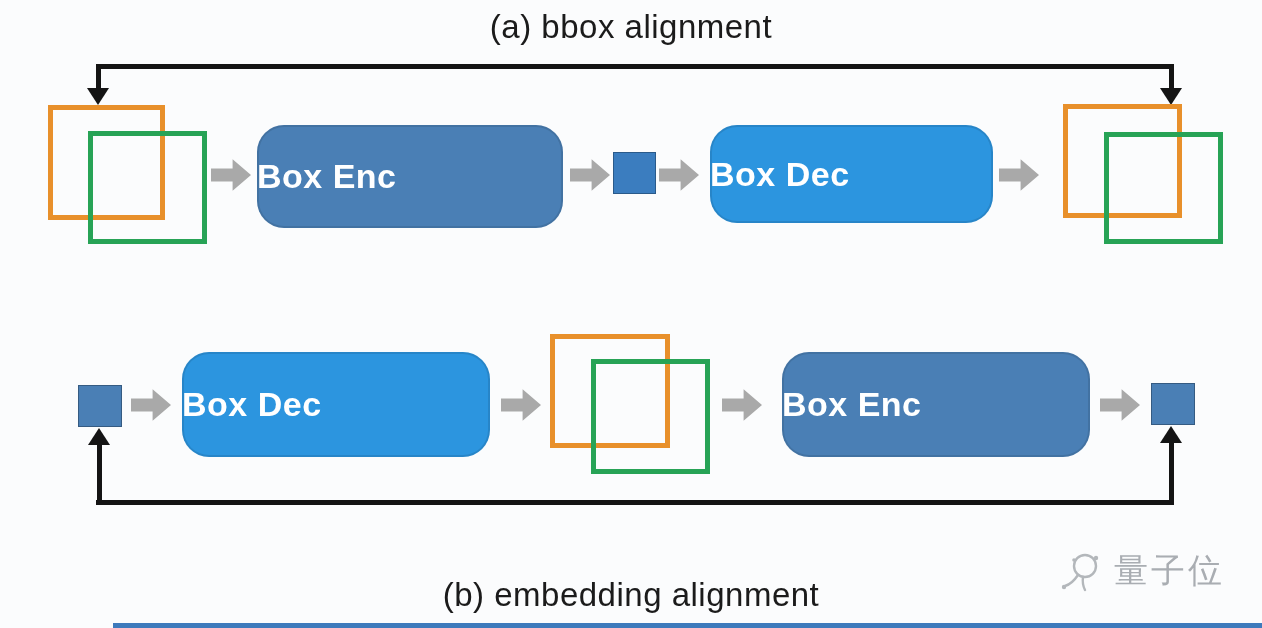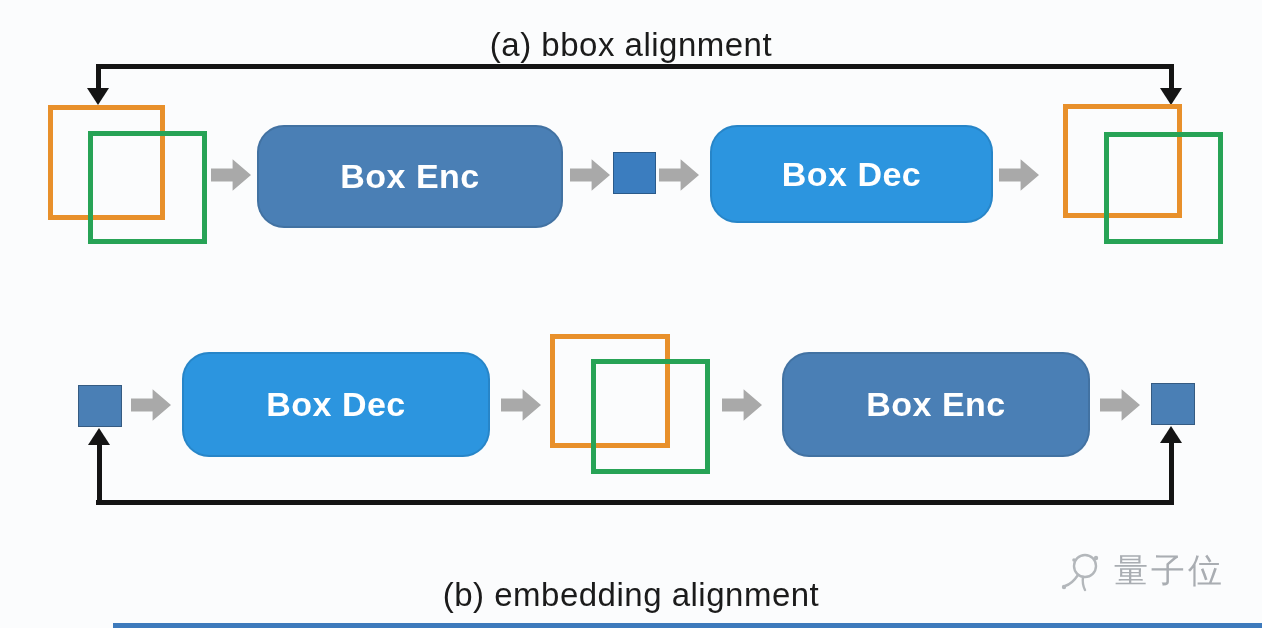--- a/index.html
+++ b/index.html
@@ -5,27 +5,27 @@
   html,body{margin:0;padding:0;background:#ffffff;}
   #stage{
     position:relative;width:1262px;height:628px;overflow:hidden;
     background:#fbfcfd;
     font-family:"Liberation Sans", sans-serif;
   }
   .fig-title{
     position:absolute;left:0;right:0;text-align:center;
     font-size:33px;color:#1b1b1b;letter-spacing:.5px;
   }
-  #title-a{top:26px;}
+  #title-a{top:8px;}
   #title-b{top:576px;}
 
   
   .node{
     position:absolute;border-radius:27px;
-    display:flex;align-items:center;justify-content:center;
+    display:flex;align-items:center;justify-content:flex-start;
     color:#ffffff;font-weight:bold;font-size:34px;letter-spacing:.5px;
     box-shadow:inset 0 0 0 2px rgba(0,0,0,0.10);
   }
   
   .emb{
     position:absolute;
     box-shadow:inset 0 0 0 1px rgba(0,0,0,0.28);
   }
   
   .bbox{position:absolute;background:transparent;border-style:solid;border-width:5px;}

